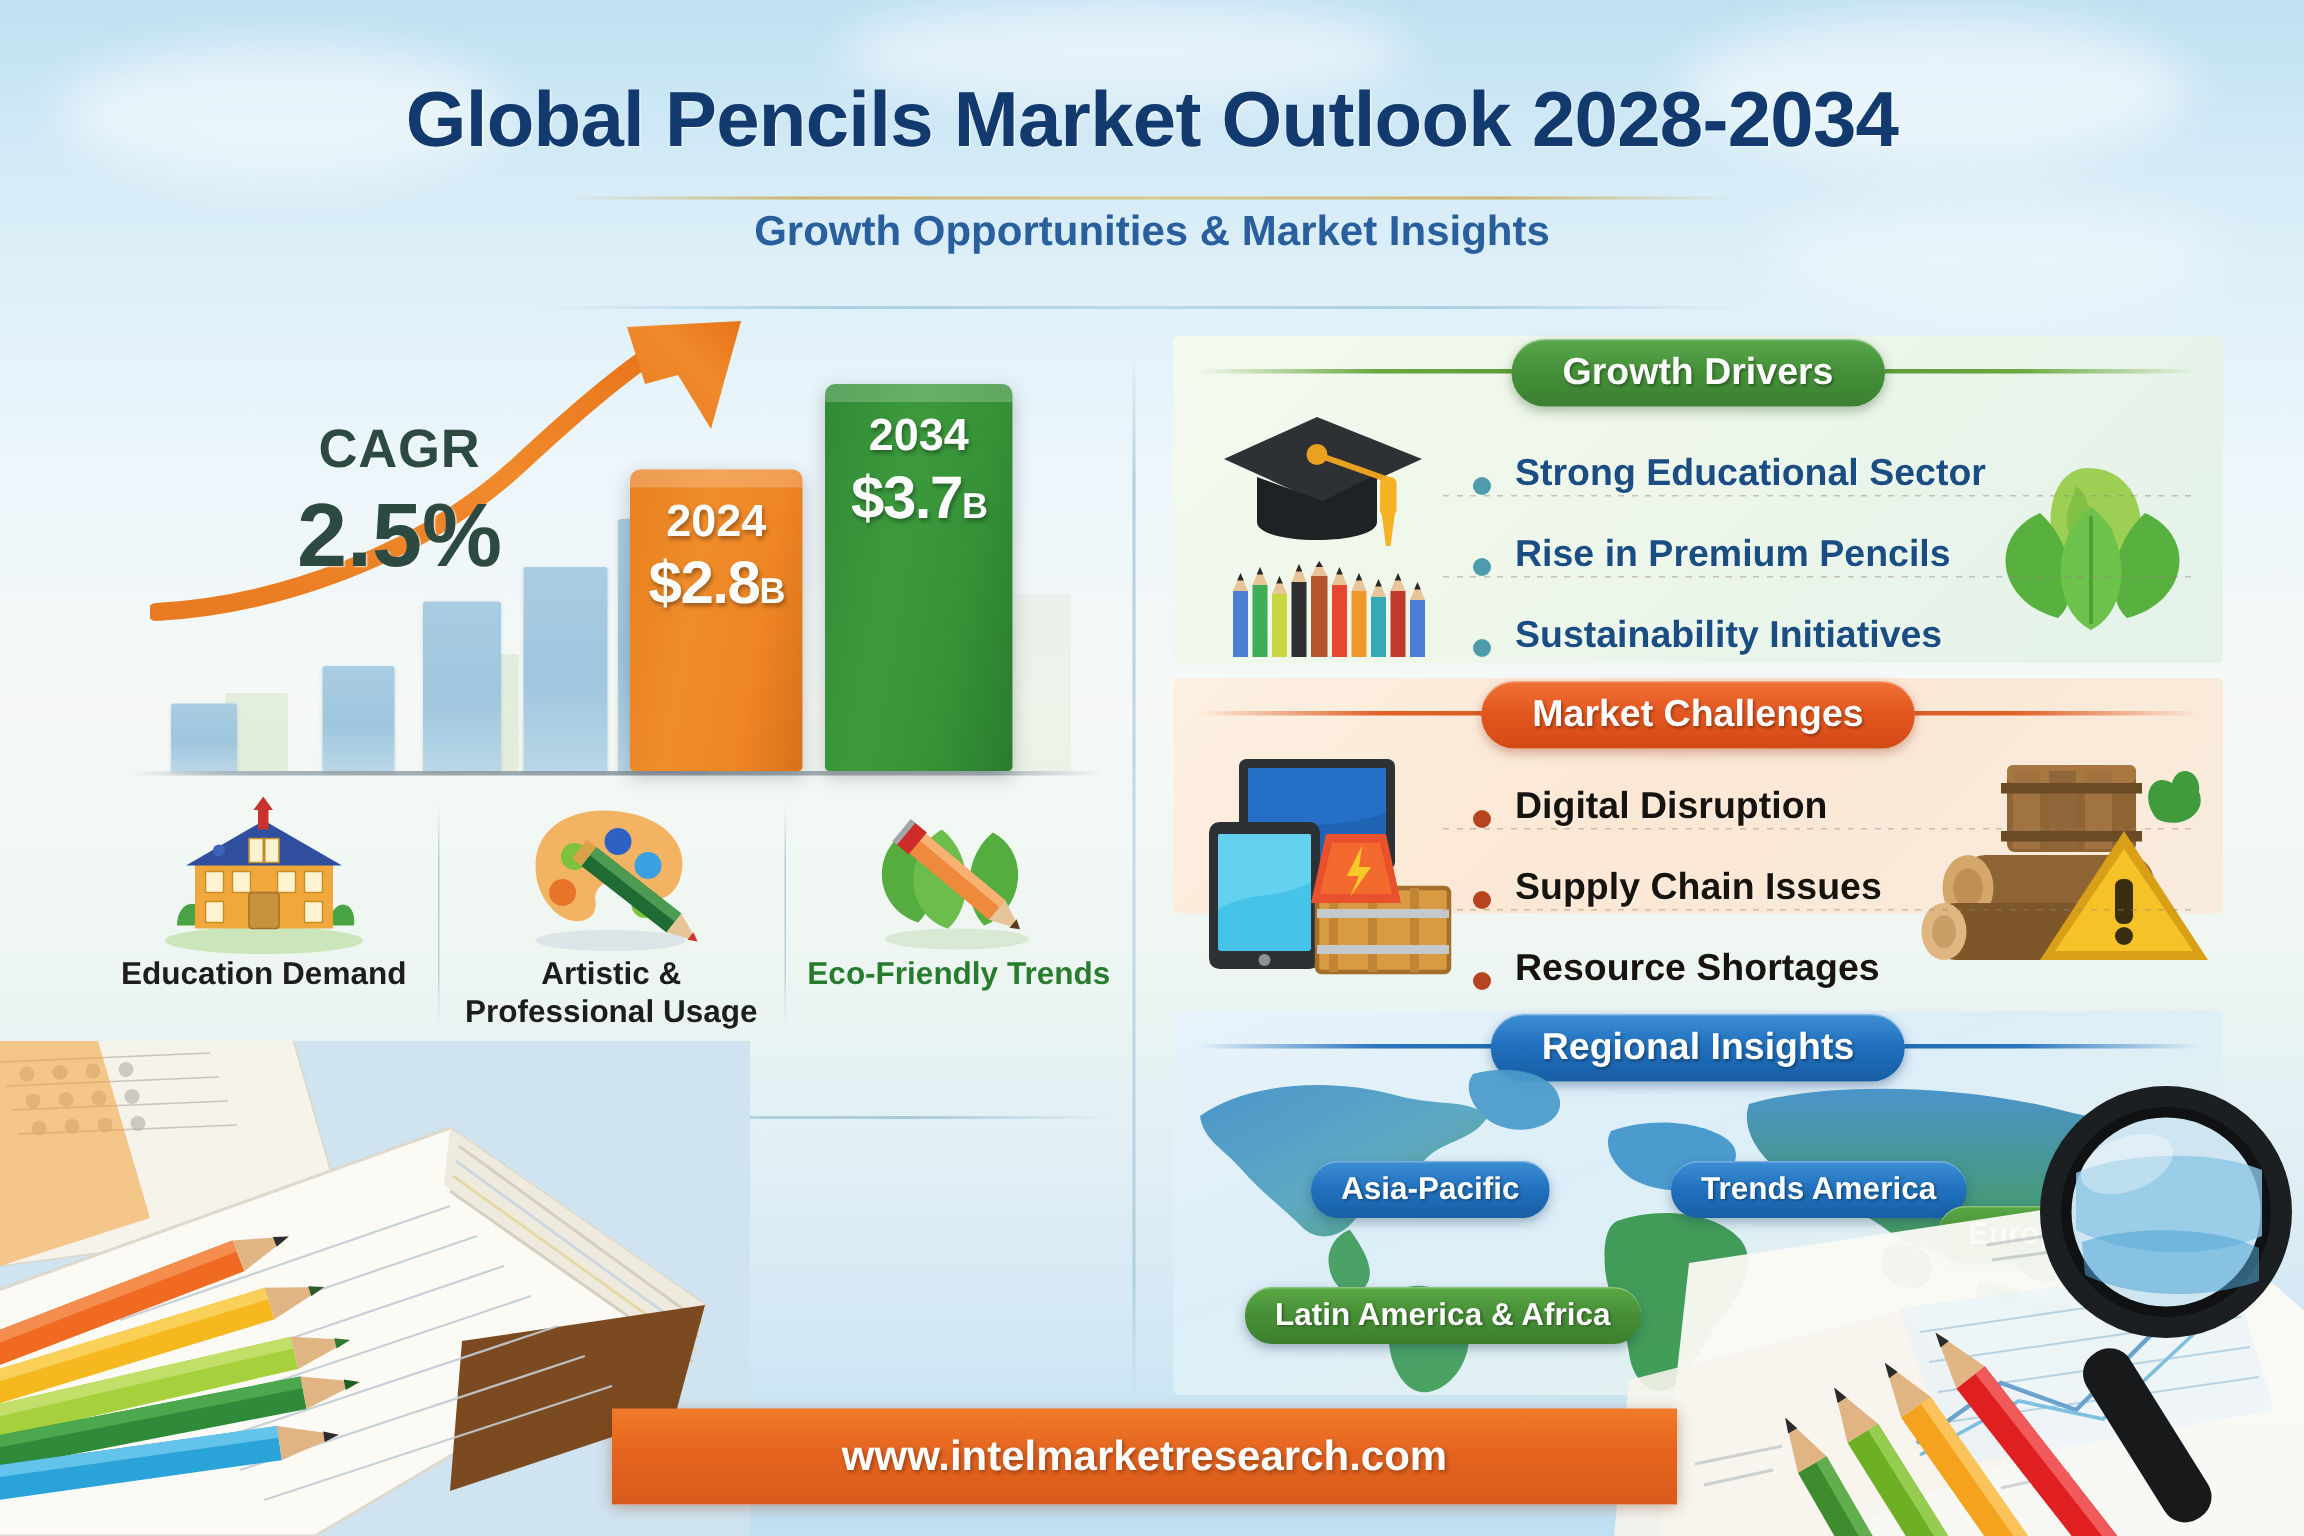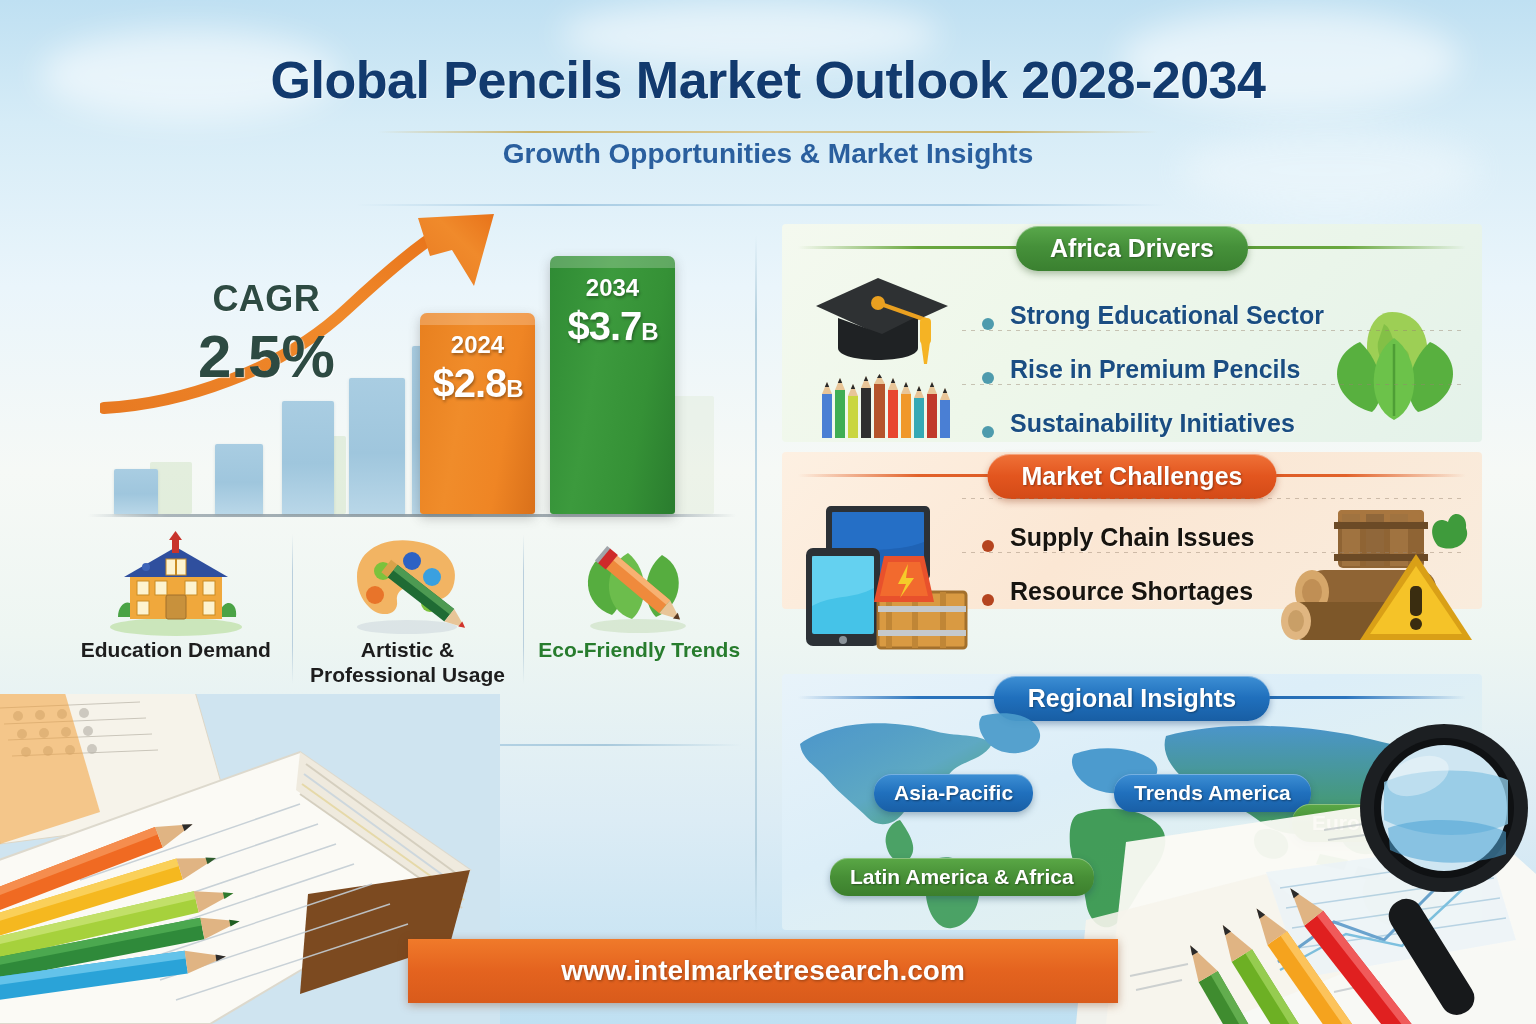--- a/index.html
+++ b/index.html
@@ -43,21 +43,21 @@
              background:linear-gradient(180deg,#a9cde2 0%,#9fc6dd 55%,#b9d7e8 100%);
              box-shadow:0 1px 3px rgba(80,110,130,.18); }
   .ghost { position:absolute; bottom:3px; border-radius:2px; background:rgba(205,225,190,.45); }
 
   .bigbar { position:absolute; bottom:3px; border-radius:7px 7px 3px 3px; text-align:center; color:#fff;
             box-shadow:0 4px 12px rgba(60,60,60,.28); }
   .bar-2024 { background:linear-gradient(100deg,#e8801f 0%,#f08c2a 38%,#ef8524 70%,#d9701a 100%); }
   .bar-2034 { background:linear-gradient(100deg,#2f8b34 0%,#3c9a3d 38%,#359136 70%,#2a7c2e 100%); }
   .bar-top { position:absolute; left:0; top:0; width:100%; height:12px;
              background:rgba(255,255,255,.22); border-radius:7px 7px 0 0; }
-  .bar-year { font-size:24px; font-weight:bold; margin-top:18px; text-shadow:1px 2px 3px rgba(0,0,0,.35); }
+  .bar-year { font-size:30px; font-weight:bold; margin-top:18px; text-shadow:1px 2px 3px rgba(0,0,0,.35); }
   .bar-val  { font-size:40px; font-weight:bold; margin-top:2px; text-shadow:1px 2px 3px rgba(0,0,0,.35); letter-spacing:-1px;}
   .bar-val .unit { font-size:24px; }
 
   .cagr { position:absolute; left:138px; top:66px; text-align:center; color:#2d4a42;
           text-shadow:1px 1px 1px rgba(255,255,255,.7); }
   .cagr-label { font-size:36px; font-weight:bold; letter-spacing:.5px; }
   .cagr-value { font-size:60px; font-weight:bold; margin-top:2px; }
 
   .arrow-svg { position:absolute; left:40px; top:0px; }
 
@@ -257,21 +257,21 @@
       <div class="card-label green">Eco-Friendly Trends</div>
     </div>
   </div>
 </div>
 
 <div class="left-bottom-rule"></div>
 <div class="vert-divider"></div>
 
 <div class="panel panel-drivers">
   <div class="panel-line line-green"></div>
-  <div class="pill pill-green">Africa Drivers</div>
+  <div class="pill pill-green">Growth Drivers</div>
 
   <svg style="position:absolute;left:26px;top:48px;" width="150" height="108" viewBox="0 0 150 108">
     <path d="M8 34 L70 6 L140 34 L74 64 Z" fill="#2e3133"></path>
     <path d="M30 46 L30 76 C30 92 110 92 110 76 L110 44 L74 62 Z" fill="#1f2224"></path>
     <circle cx="70" cy="31" r="7" fill="#eaa020"></circle>
     <path d="M70 31 L118 48" stroke="#eaa020" stroke-width="4" fill="none"></path>
     <rect x="112" y="46" width="11" height="26" rx="4" fill="#f5b324"></rect>
     <path d="M113 70 L122 70 L119 92 L116 92 Z" fill="#f5b324"></path>
   </svg>
 
@@ -379,20 +379,24 @@
     <rect x="12" y="110" width="120" height="38" rx="16" fill="#7d5729"></rect>
     <ellipse cx="20" cy="129" rx="15" ry="19" fill="#e0b681"></ellipse>
     <ellipse cx="20" cy="129" rx="8" ry="11" fill="#c99f67"></ellipse>
     <path d="M140 62 L196 148 L84 148 Z" fill="#d9a017"></path>
     <path d="M140 74 L186 142 L94 142 Z" fill="#f5c328"></path>
     <rect x="134" y="94" width="12" height="30" rx="5" fill="#3a2d10"></rect>
     <circle cx="140" cy="132" r="6" fill="#3a2d10"></circle>
   </svg>
 
   <div class="bullets" style="left:200px;top:50px;">
+    <div class="bullet">
+      <span class="dot dot-rust"></span>
+      <span class="btxt btxt-dark">Digital Disruption</span>
+    </div>
     <div class="bullet" style="position:relative;">
       <div class="row-rule" style="top:-4px;"></div>
       <span class="dot dot-rust"></span>
       <span class="btxt btxt-dark">Supply Chain Issues</span>
     </div>
     <div class="bullet" style="position:relative;">
       <div class="row-rule" style="top:-4px;"></div>
       <span class="dot dot-rust"></span>
       <span class="btxt btxt-dark">Resource Shortages</span>
     </div>

